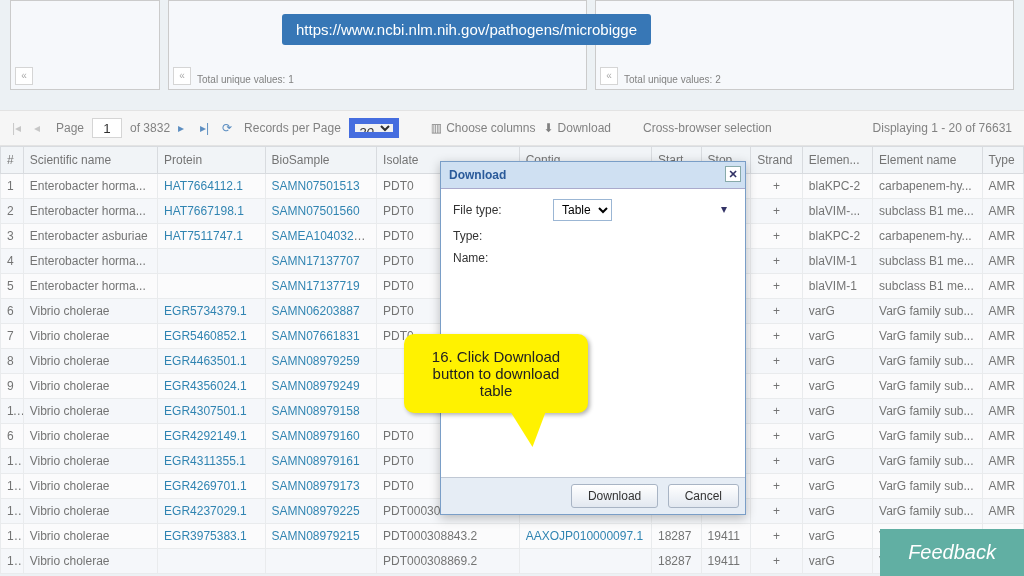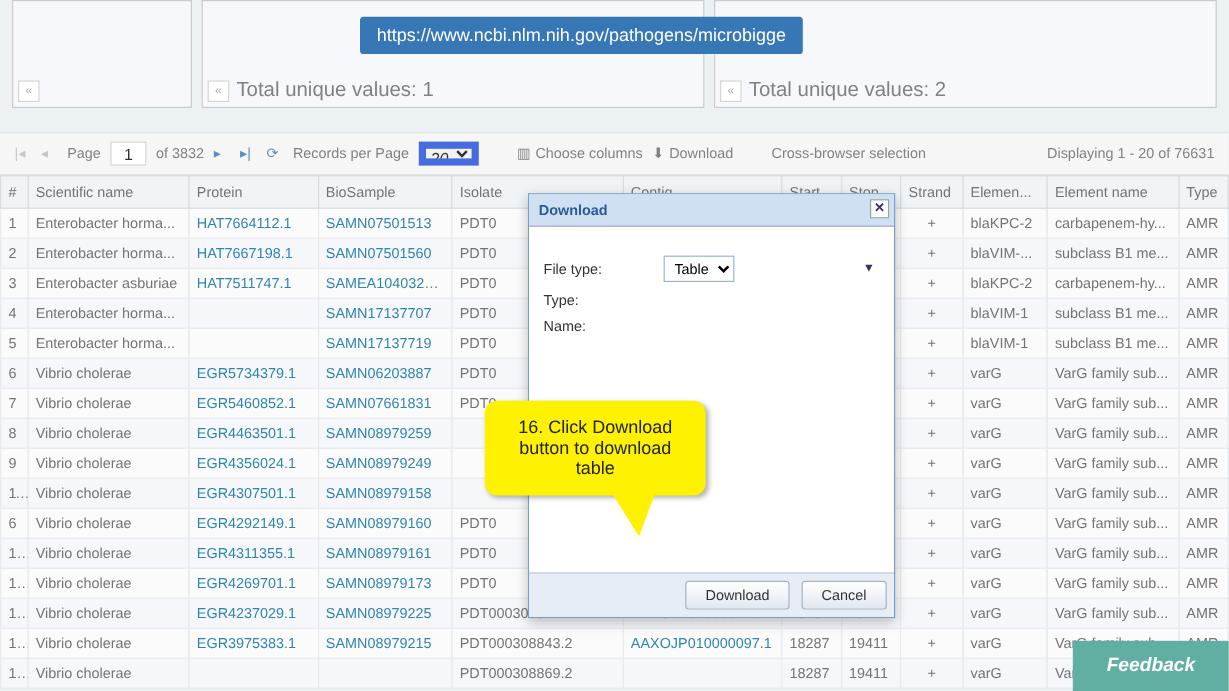--- a/index.html
+++ b/index.html
@@ -1,47 +1,47 @@
 <!DOCTYPE html>
 <html><head>
 <meta charset="utf-8">
 <style>
 * { box-sizing: border-box; margin: 0; padding: 0; }
 body { font-family: Arial, sans-serif; font-size: 12px; background: #e8eef2; width: 1024px; height: 576px; overflow: hidden; position: relative; color: #333; }
 .top-panels { display: flex; gap: 8px; padding: 0 10px; height: 90px; position: relative; }
 .panel-box { background: #f4f7fa; border: 1px solid #c0c0c0; flex: 1; position: relative; }
 .panel-scrollbtn { position: absolute; bottom: 4px; left: 4px; width: 18px; height: 18px; background: #fff; border: 1px solid #ccc; text-align: center; line-height: 16px; color: #999; font-size: 10px; }
-.panel-status { position: absolute; bottom: 4px; left: 28px; color: #666; font-size: 17px; }
-.url-chip { position: absolute; top: 14px; left: 300px; background: #0b5aa6; color: #fff; padding: 7px 14px; border-radius: 3px; font-size: 15px; z-index: 5; }
+.panel-status { position: absolute; bottom: 4px; left: 28px; color: #666; font-size: 10px; }
+.url-chip { position: absolute; top: 14px; left: 282px; background: #0b5aa6; color: #fff; padding: 7px 14px; border-radius: 3px; font-size: 15px; z-index: 5; }
 .toolbar { display: flex; align-items: center; height: 36px; padding: 0 12px; margin-top: 20px; background: #f5f5f5; border-top: 1px solid #ddd; border-bottom: 1px solid #ddd; gap: 8px; color: #666; }
 .toolbar .nav-btn { width: 14px; height: 14px; color: #bbb; }
 .toolbar input.page-num { width: 30px; text-align: center; border: 1px solid #ccc; height: 20px; }
 .toolbar select { border: 6px solid #1d4ed8; height: 20px; width: 50px; font-style: italic; }
 .toolbar .tb-link { color: #666; display: inline-flex; align-items: center; gap: 4px; cursor: pointer; }
 .toolbar .spacer { flex: 1; }
 .grid { width: 100%; border-collapse: collapse; table-layout: fixed; }
 .grid th { background: #eef2f6; border: 1px solid #d0d4d8; text-align: left; padding: 6px 6px; font-weight: normal; color: #555; overflow: hidden; white-space: nowrap; text-overflow: ellipsis; font-size: 12px; }
 .grid td { border: 1px solid #e4e7ea; padding: 5px 6px; overflow: hidden; white-space: nowrap; text-overflow: ellipsis; background: #fafbfc; color: #555; font-size: 12px; }
 .grid tr:nth-child(even) td { background: #f3f6f9; }
 .grid a { color: #0369a1; text-decoration: none; }
 .c0{width:22px;} .c1{width:130px;} .c2{width:104px;} .c3{width:108px;} .c4{width:138px;} .c5{width:128px;} .c6{width:48px;} .c7{width:48px;} .c8{width:50px;text-align:center;} .c9{width:68px;} .c10{width:106px;} .c11{width:40px;}
 .dialog { position: absolute; top: 161px; left: 440px; width: 306px; background: #f0f4f9; border: 1px solid #7a9ec7; box-shadow: 0 3px 10px rgba(0,0,0,0.25); z-index: 20; }
 .dlg-title { background: #cfe0f2; padding: 6px 8px; font-weight: bold; color: #2a5a9a; font-size: 12px; border-bottom: 1px solid #aac; position: relative; }
 .dlg-close { position: absolute; right: 4px; top: 4px; width: 16px; height: 16px; border: 1px solid #8aa; background: #fff; color: #336; text-align: center; line-height: 14px; font-size: 11px; cursor: pointer; }
-.dlg-body { padding: 24px 12px; background: #fff; height: 288px; }
+.dlg-body { padding: 10px 12px; background: #fff; height: 288px; }
 .dlg-row { display: flex; align-items: center; margin-bottom: 8px; }
 .dlg-row label { width: 100px; color: #333; }
 .dlg-row select, .dlg-row input { flex: 1; border: 1px solid #9bb6d4; height: 22px; padding: 0 4px; font-size: 12px; background: #fff; }
 .dlg-row .select-wrap { flex: 1; position: relative; }
 .dlg-row .select-wrap::after { content: '▾'; position: absolute; right: 6px; top: 3px; color: #336; pointer-events: none; }
 .dlg-foot { background: #e6edf5; padding: 6px; text-align: right; border-top: 1px solid #c0c8d4; }
 .dlg-btn { display: inline-block; background: linear-gradient(#fff,#e2e8f0); border: 1px solid #a8b4c4; padding: 4px 16px; margin-left: 6px; border-radius: 3px; font-size: 12px; cursor: pointer; color: #333; }
 .callout { position: absolute; top: 334px; left: 404px; width: 184px; background: #fff200; border-radius: 10px; padding: 14px 12px; text-align: center; font-size: 15px; color: #222; box-shadow: 2px 2px 4px rgba(0,0,0,0.3); z-index: 30; }
 .callout::after { content: ''; position: absolute; bottom: -34px; left: 110px; width: 0; height: 0; border-left: 12px solid transparent; border-right: 28px solid transparent; border-top: 40px solid #fff200; transform: skewX(18deg); }
-.feedback { position: absolute; right: 0; bottom: 0; background: #3f9e8f; color: #fff; padding: 12px 28px; font-weight: bold; font-size: 16px; font-style: italic; }
+.feedback { position: absolute; right: 0; bottom: 0; background: #3f9e8f; color: #fff; padding: 12px 28px; font-weight: normal; font-size: 20px; font-style: italic; }
 .dim-overlay { position: absolute; inset: 0; background: rgba(255,255,255,0.18); pointer-events: none; z-index: 8; }
 </style>
 </head>
 <body>
 
 <div class="top-panels">
   <div class="panel-box" style="flex:0 0 150px;">
     <div class="panel-scrollbtn">«</div>
   </div>
   <div class="panel-box">

